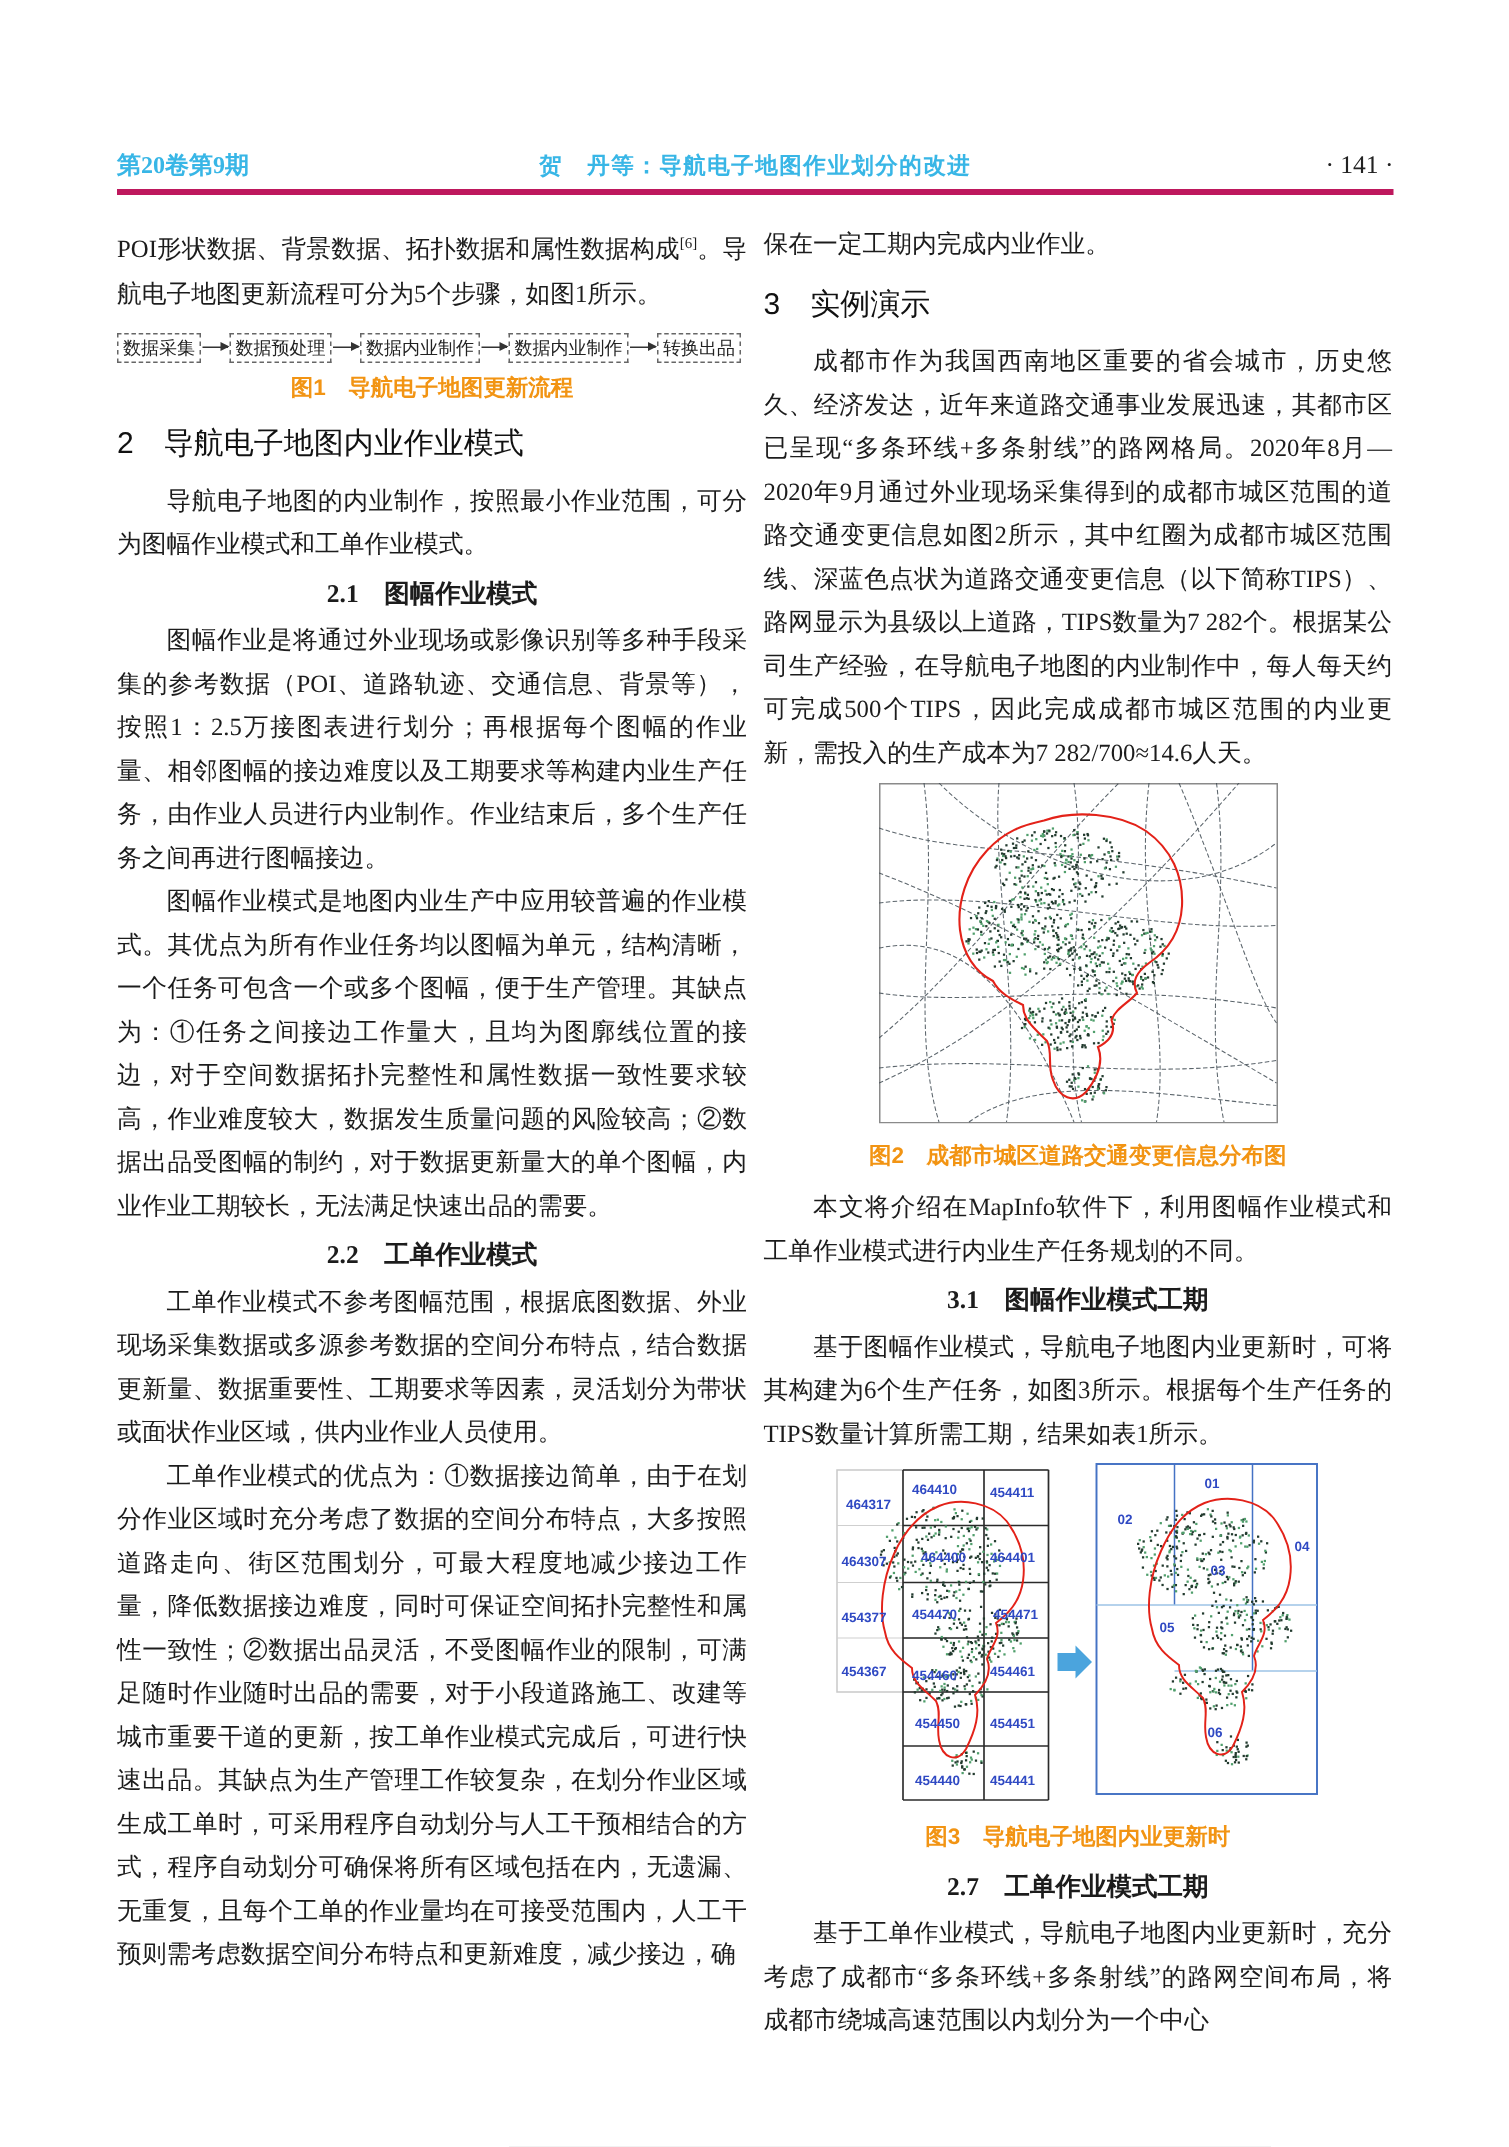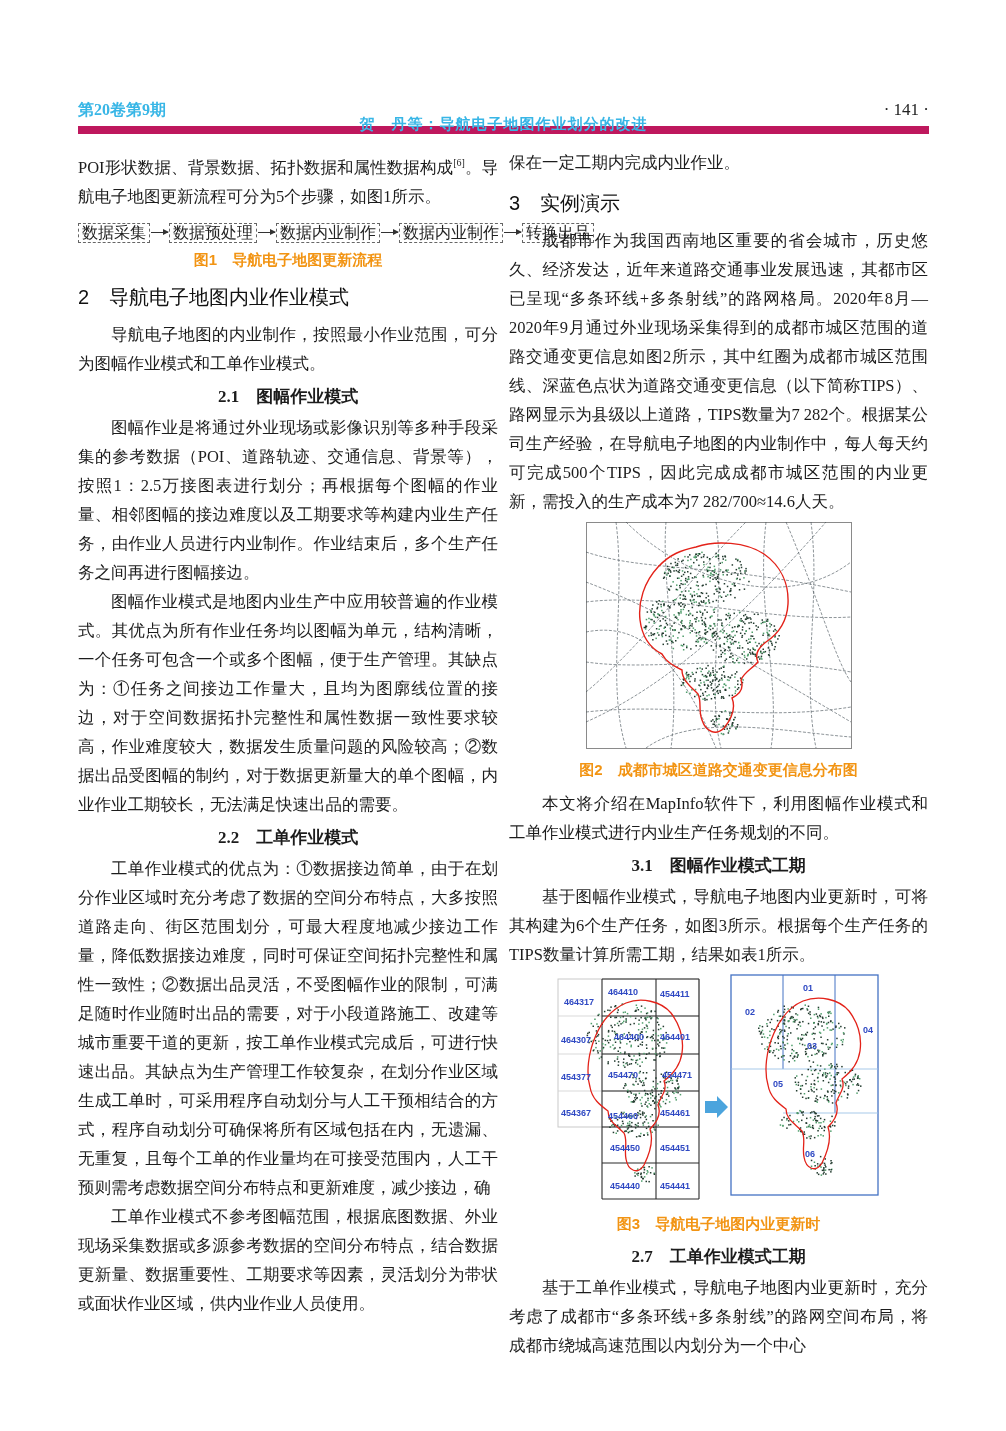--- a/index.html
+++ b/index.html
@@ -1,37 +1,37 @@
 <!DOCTYPE html>
 <html><head>
 <meta charset="utf-8">
 <style>
   html,body{margin:0;padding:0;background:#e8e8e8;}
   .page{position:relative;width:1006px;height:1431px;background:#ffffff;margin:0 auto;
         font-family:"Liberation Serif",serif;color:#1c1c1c;overflow:hidden;}
   
   .header{position:absolute;top:100px;left:78px;width:851px;height:26px;
-          border-bottom:8px solid #be185d;}
+          border-bottom:4px solid #be185d;}
   .hdr-left{position:absolute;left:0;top:0;font-size:16px;color:#38b6e6;font-weight:bold;}
-  .hdr-center{position:absolute;left:0;right:0;top:15px;text-align:center;font-size:15px;
+  .hdr-center{position:absolute;left:0;right:0;top:1px;text-align:center;font-size:15px;
           color:#38b6e6;font-weight:bold;letter-spacing:1px;}
   .hdr-right{position:absolute;right:0;top:0;font-size:17px;color:#222;}
   
   .col{position:absolute;top:148px;width:420px;}
   .col-left{left:78px;}
   .col-right{left:509px;width:419px;}
   .col p{margin:0;font-size:16.5px;line-height:29px;text-align:justify;}
   .indent{text-indent:2em;}
   sup{font-size:10px;}
   .sec{font-family:"Liberation Sans",sans-serif;font-weight:normal;font-size:20px;
        color:#111;margin:14px 0 10px 0;line-height:1.25;}
   .sub{font-weight:bold;font-size:17px;margin:5px 0 3px 0;line-height:27px;text-align:center;}
   
   .flowrow{display:flex;align-items:center;justify-content:flex-start;margin:12px 0 2px 0;}
-  .fbox{border:1px dashed #666;padding:1px 3px;font-size:16px;color:#222;white-space:nowrap;
+  .fbox{border:1px dashed #666;padding:1px 3px;font-size:12px;color:#222;white-space:nowrap;
         line-height:16px;}
   .farrow{flex:0 0 auto;width:17px;height:0;border-top:1.2px solid #333;position:relative;margin:0 1px;}
   .farrow::after{content:'';position:absolute;right:-1px;top:-4px;
         border-left:6px solid #333;border-top:3.5px solid transparent;border-bottom:3.5px solid transparent;}
   .figcap{text-align:center;color:#f29413;font-family:Liberation Sans, sans-serif;
         font-weight:bold;font-size:15px;margin:6px 0 8px 0;line-height:22px;}
   
   .figwrap{text-align:center;margin:6px 0 0 0;}
   .fig3row{display:flex;justify-content:center;align-items:flex-start;margin-top:4px;}
   .map-label{font-family:"Liberation Sans",sans-serif;font-size:9px;font-weight:bold;fill:#2f49c3;}
@@ -62,22 +62,22 @@
       <span class="fbox">转换出品</span>
     </div>
     <div class="figcap">图1　导航电子地图更新流程</div>
 
     <div class="sec">2　导航电子地图内业作业模式</div>
     <p class="indent">导航电子地图的内业制作，按照最小作业范围，可分为图幅作业模式和工单作业模式。</p>
     <div class="sub">2.1　图幅作业模式</div>
     <p class="indent">图幅作业是将通过外业现场或影像识别等多种手段采集的参考数据（POI、道路轨迹、交通信息、背景等），按照1：2.5万接图表进行划分；再根据每个图幅的作业量、相邻图幅的接边难度以及工期要求等构建内业生产任务，由作业人员进行内业制作。作业结束后，多个生产任务之间再进行图幅接边。</p>
     <p class="indent">图幅作业模式是地图内业生产中应用较普遍的作业模式。其优点为所有作业任务均以图幅为单元，结构清晰，一个任务可包含一个或多个图幅，便于生产管理。其缺点为：①任务之间接边工作量大，且均为图廓线位置的接边，对于空间数据拓扑完整性和属性数据一致性要求较高，作业难度较大，数据发生质量问题的风险较高；②数据出品受图幅的制约，对于数据更新量大的单个图幅，内业作业工期较长，无法满足快速出品的需要。</p>
     <div class="sub">2.2　工单作业模式</div>
+    <p class="indent">工单作业模式不参考图幅范围，根据底图数据、外业现场采集数据或多源参考数据的空间分布特点，结合数据更新量、数据重要性、工期要求等因素，灵活划分为带状或面状作业区域，供内业作业人员使用。</p>
     <p class="indent">工单作业模式的优点为：①数据接边简单，由于在划分作业区域时充分考虑了数据的空间分布特点，大多按照道路走向、街区范围划分，可最大程度地减少接边工作量，降低数据接边难度，同时可保证空间拓扑完整性和属性一致性；②数据出品灵活，不受图幅作业的限制，可满足随时作业随时出品的需要，对于小段道路施工、改建等城市重要干道的更新，按工单作业模式完成后，可进行快速出品。其缺点为生产管理工作较复杂，在划分作业区域生成工单时，可采用程序自动划分与人工干预相结合的方式，程序自动划分可确保将所有区域包括在内，无遗漏、无重复，且每个工单的作业量均在可接受范围内，人工干预则需考虑数据空间分布特点和更新难度，减少接边，确</p>
-    <p class="indent">工单作业模式不参考图幅范围，根据底图数据、外业现场采集数据或多源参考数据的空间分布特点，结合数据更新量、数据重要性、工期要求等因素，灵活划分为带状或面状作业区域，供内业作业人员使用。</p>
   </div>
 
   <div class="col col-right">
     <p>保在一定工期内完成内业作业。</p>
     <div class="sec">3　实例演示</div>
     <p class="indent">成都市作为我国西南地区重要的省会城市，历史悠久、经济发达，近年来道路交通事业发展迅速，其都市区已呈现“多条环线+多条射线”的路网格局。2020年8月—2020年9月通过外业现场采集得到的成都市城区范围的道路交通变更信息如图2所示，其中红圈为成都市城区范围线、深蓝色点状为道路交通变更信息（以下简称TIPS）、路网显示为县级以上道路，TIPS数量为7 282个。根据某公司生产经验，在导航电子地图的内业制作中，每人每天约可完成500个TIPS，因此完成成都市城区范围的内业更新，需投入的生产成本为7 282/700≈14.6人天。</p>
 
     <div class="figwrap">
       <svg width="266" height="227" viewBox="0 0 266 227">
         <rect x="0.5" y="0.5" width="265" height="226" fill="#ffffff" stroke="#8a8a8a"></rect>

